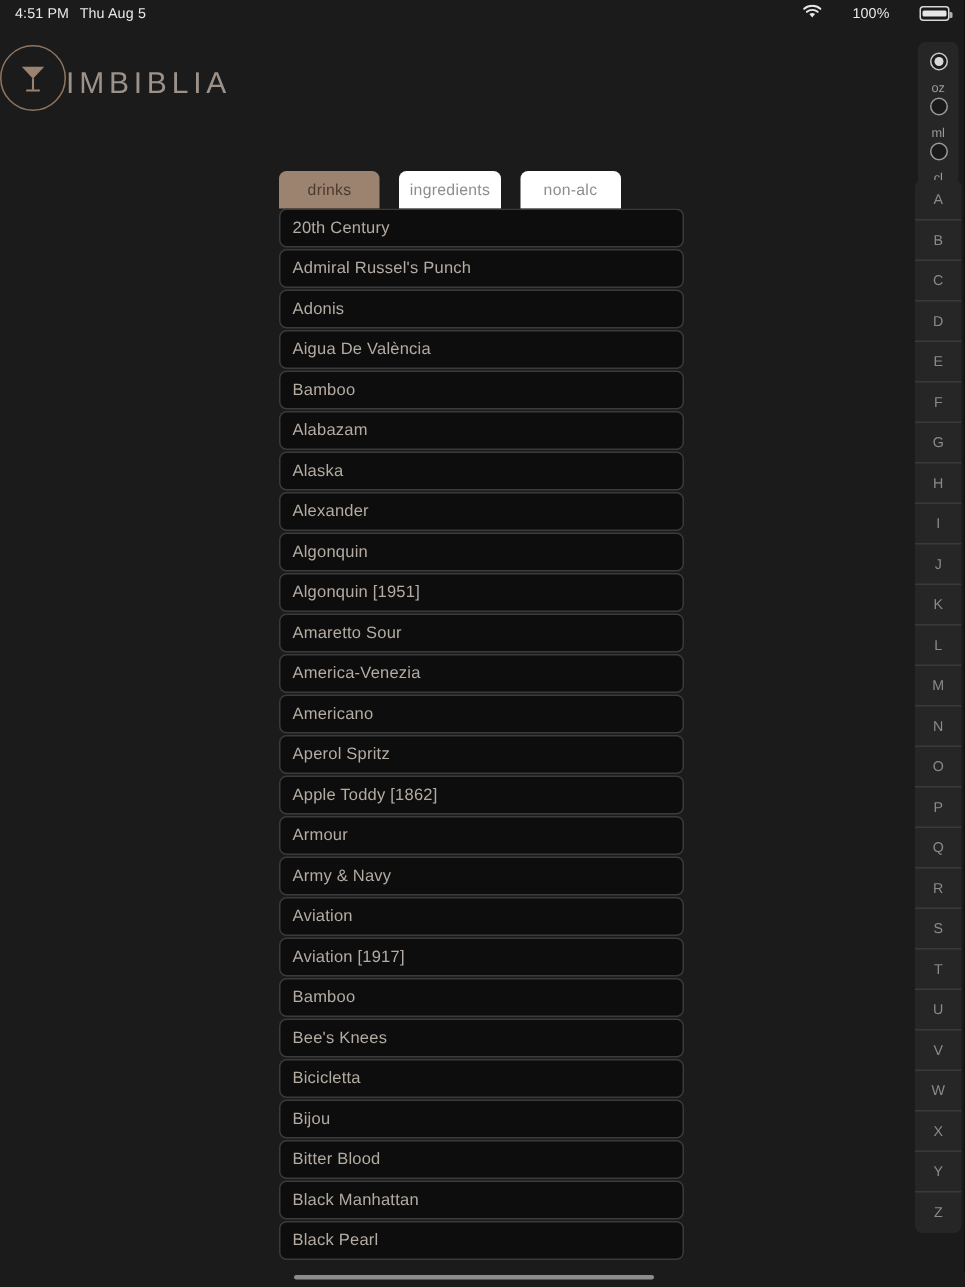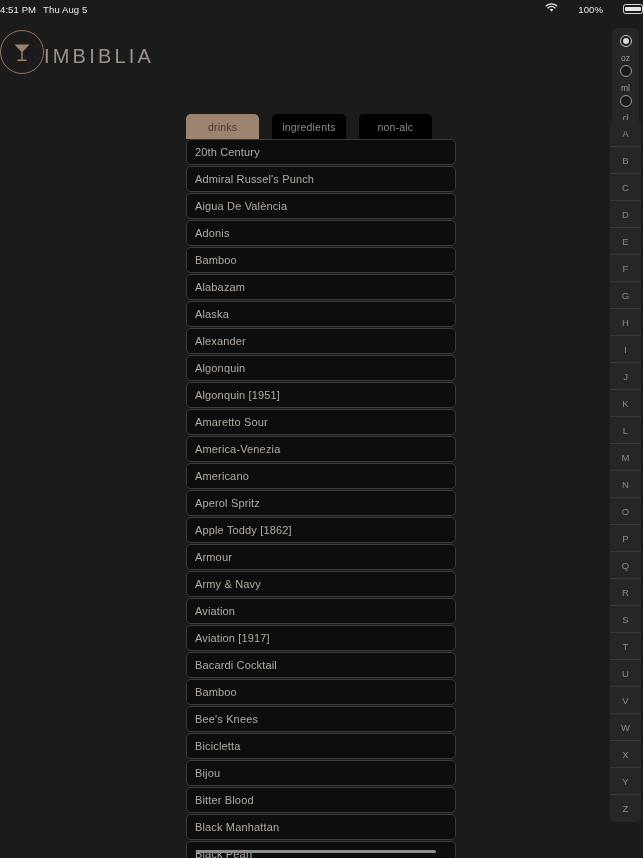--- a/index.html
+++ b/index.html
@@ -20,21 +20,21 @@
 
   
   #statusbar {
     position: absolute;
     top: 0; left: 0;
     width: 643px;
     height: 18px;
     display: flex;
     align-items: center;
     justify-content: space-between;
-    padding: 0 0;
+    padding: 0 10px;
     box-sizing: border-box;
     color: #e8e8e8;
     font-size: 9.5px;
     letter-spacing: 0.1px;
   }
   .sb-left, .sb-right {
     display: flex;
     align-items: center;
     gap: 7px;
   }
@@ -92,33 +92,33 @@
     font-size: 20px;
     letter-spacing: 3.2px;
     font-weight: 400;
   }
 
   
   #tabs {
     position: absolute;
     top: 114px;
     left: 186px;
-    width: 246px;
+    width: 228px;
     height: 25px;
     display: flex;
     gap: 13px;
   }
   .tab {
     flex: 1;
     display: flex;
     align-items: center;
     justify-content: center;
     font-size: 10.5px;
     border-radius: 5px 5px 0 0;
-    background: #000000;
+    background: #ffffff;
     color: #8d8d8d;
     letter-spacing: 0.2px;
     cursor: default;
   }
   .tab.active {
     background: #9c8370;
     color: #4a3a2e;
   }
 
   
@@ -266,26 +266,26 @@
   </div>
 
   <div id="list">
       <div class="row">
         <span>20th Century</span>
       </div>
       <div class="row">
         <span>Admiral Russel's Punch</span>
       </div>
       <div class="row">
+        <span>Adonis</span>
+      </div>
+      <div class="row">
         <span>Aigua De València</span>
       </div>
       <div class="row">
-        <span>Adonis</span>
-      </div>
-      <div class="row">
         <span>Bamboo</span>
       </div>
       <div class="row">
         <span>Alabazam</span>
       </div>
       <div class="row">
         <span>Alaska</span>
       </div>
       <div class="row">
         <span>Alexander</span>
@@ -315,23 +315,20 @@
         <span>Armour</span>
       </div>
       <div class="row">
         <span>Army &amp; Navy</span>
       </div>
       <div class="row">
         <span>Aviation</span>
       </div>
       <div class="row">
         <span>Aviation [1917]</span>
-      </div>
-      <div class="row">
-        <span>Bacardi Cocktail</span>
       </div>
       <div class="row">
         <span>Bamboo</span>
       </div>
       <div class="row">
         <span>Bee's Knees</span>
       </div>
       <div class="row">
         <span>Bicicletta</span>
       </div>

